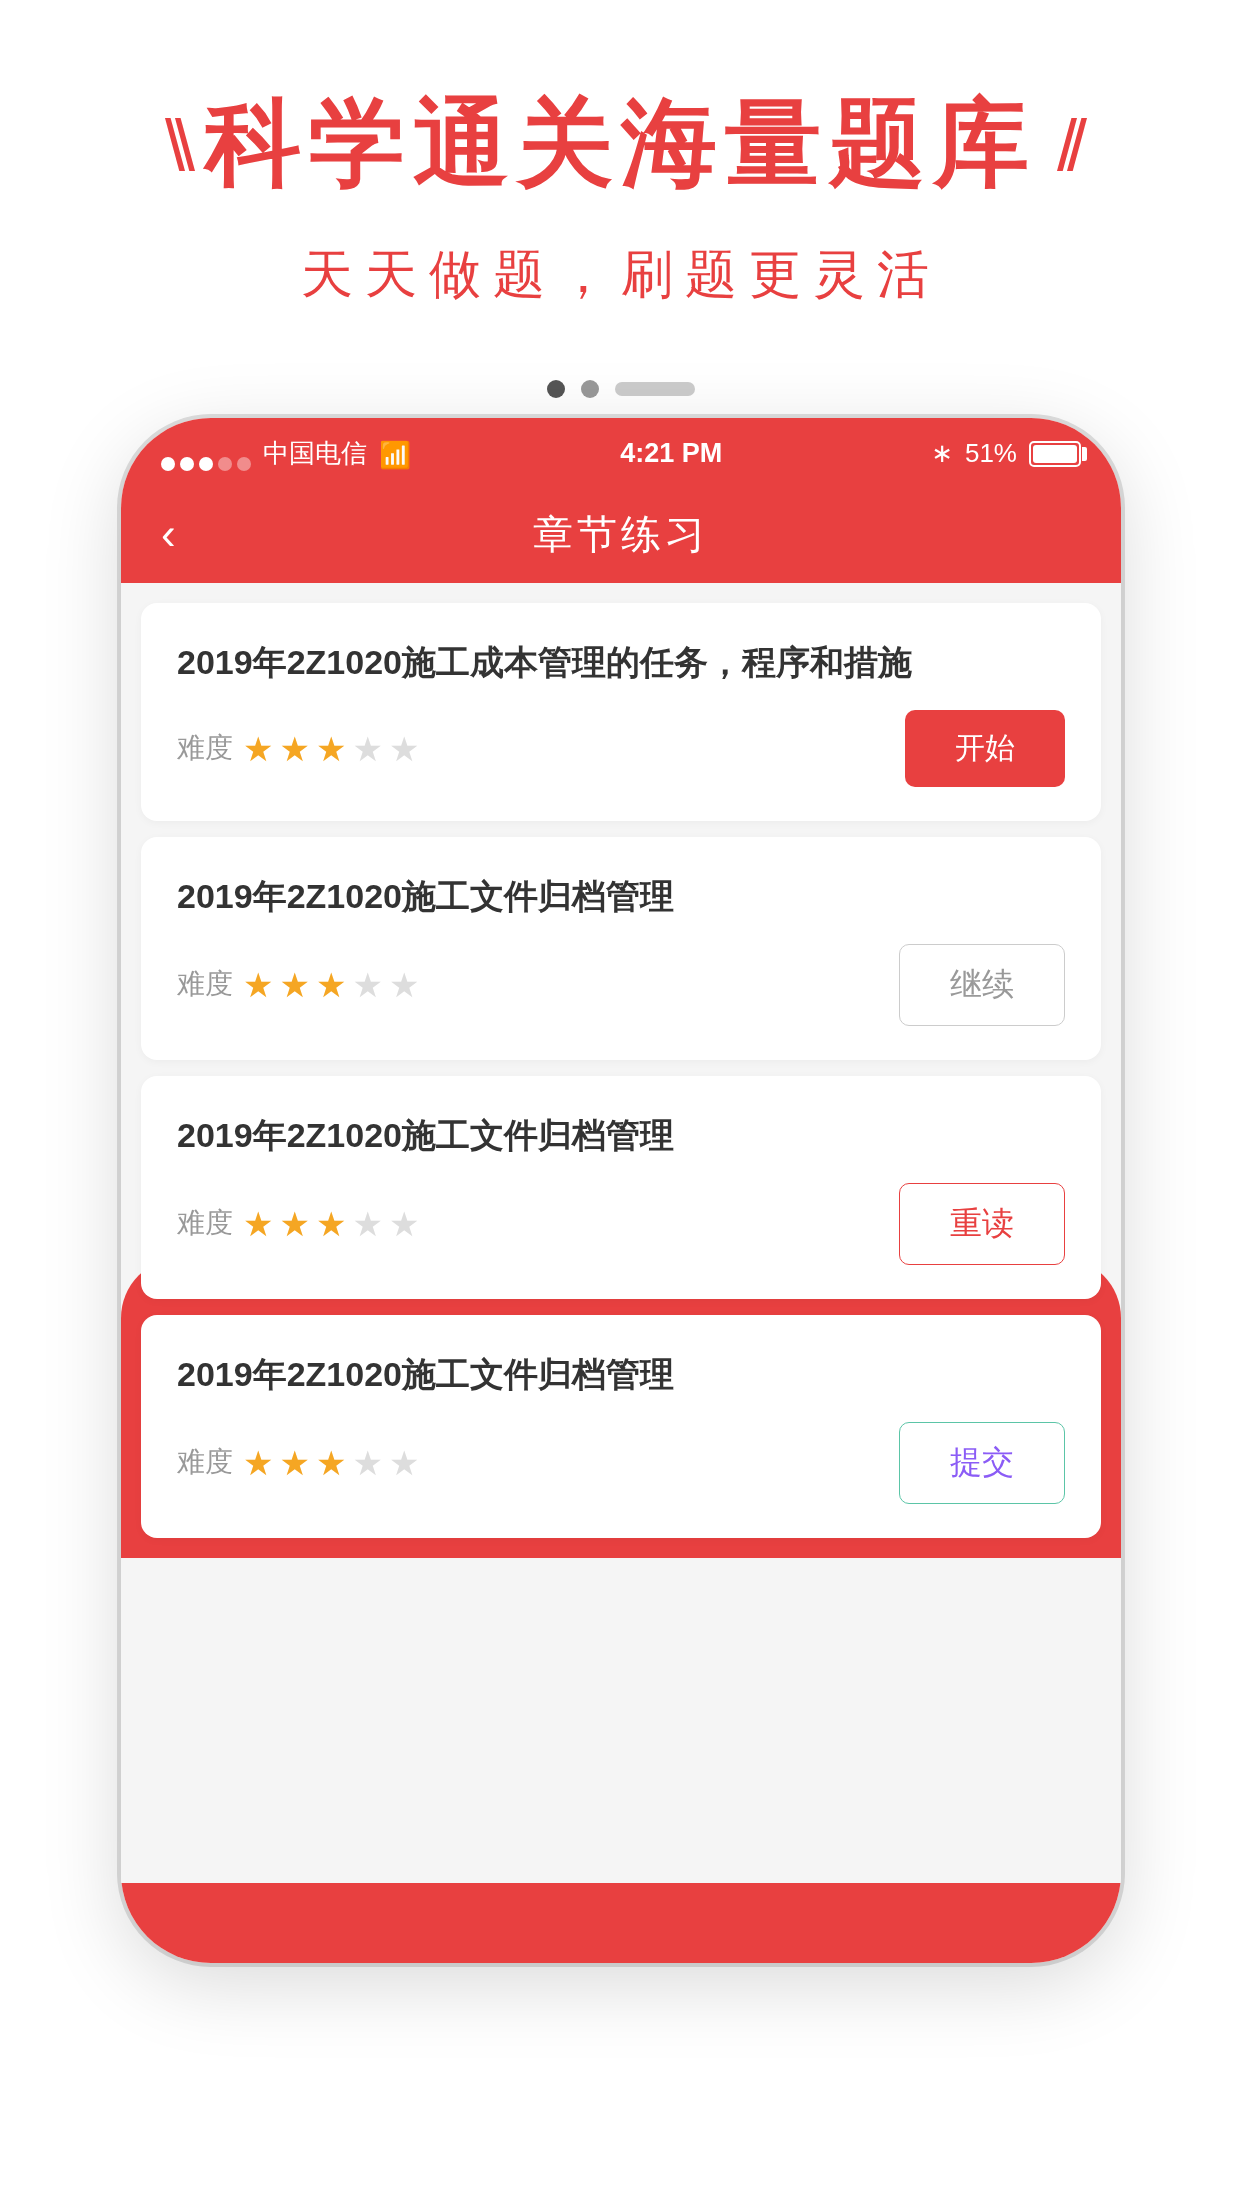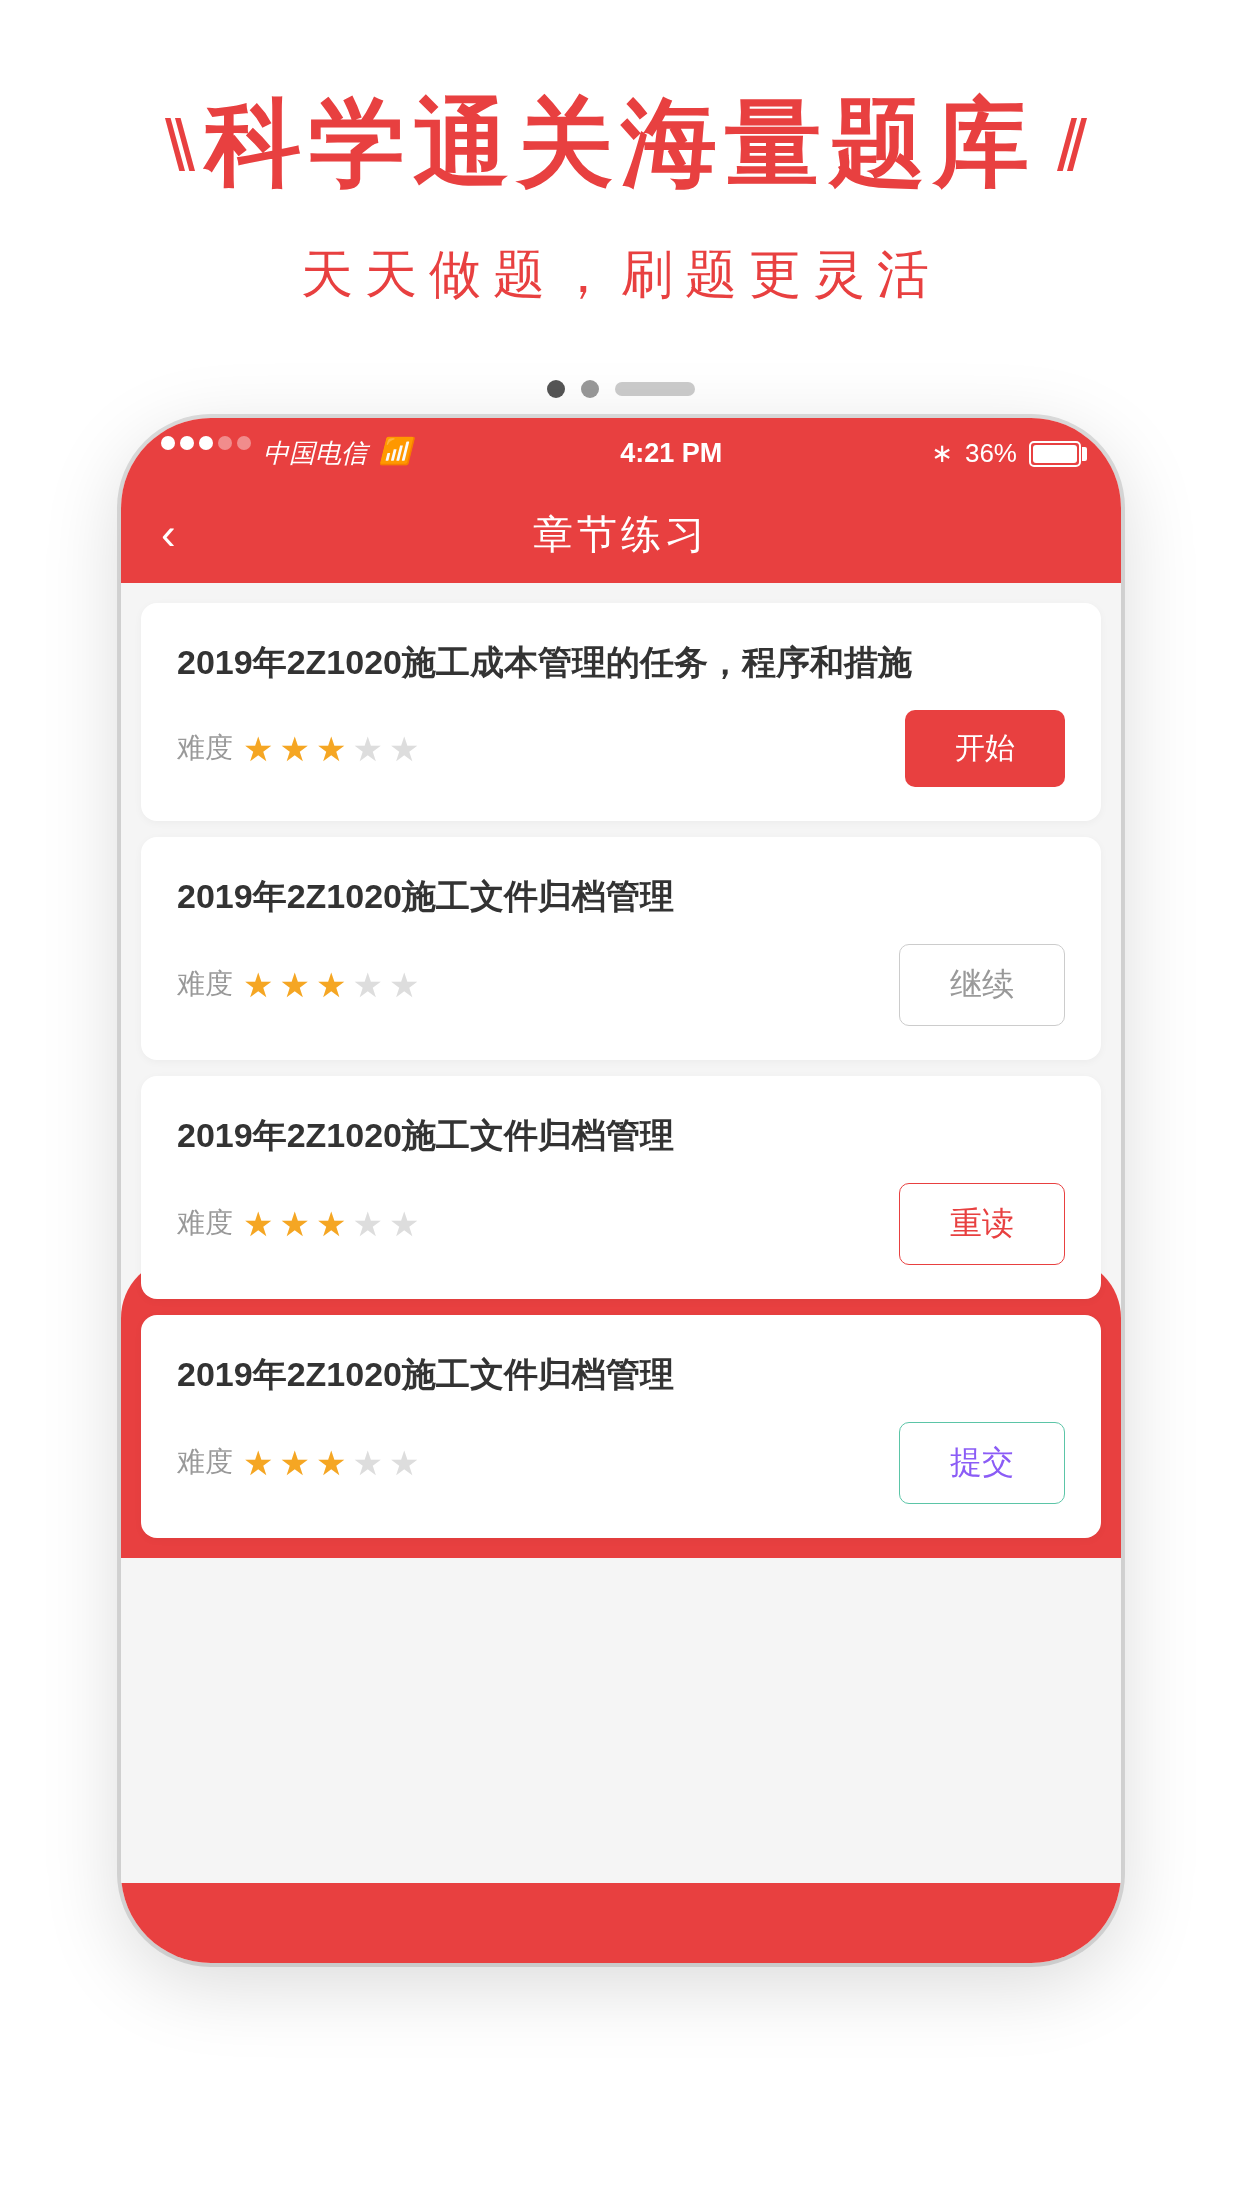--- a/index.html
+++ b/index.html
@@ -104,23 +104,22 @@
       padding: 18px 40px 14px;
       display: flex;
       align-items: center;
       justify-content: space-between;
       color: white;
       font-size: 26px;
     }
 
     .status-left {
       display: flex;
-      align-items: flex-start;
+      align-items: flex-end;
       gap: 12px;
-      font-style: italic;
     }
 
     .signal-dots {
       display: flex;
       gap: 5px;
     }
 
     .signal-dot {
       width: 14px;
       height: 14px;
@@ -344,21 +343,21 @@
           <div class="signal-dot"></div>
           <div class="signal-dot empty"></div>
           <div class="signal-dot empty"></div>
         </div>
         <span class="carrier-text">中国电信</span>
         <span class="wifi-icon">📶</span>
       </div>
       <div class="status-center">4:21 PM</div>
       <div class="status-right">
         <span>∗</span>
-        <span>36%</span>
+        <span>51%</span>
         <div class="battery-container">
           <div class="battery-box">
             <div class="battery-fill"></div>
           </div>
         </div>
       </div>
     </div>
 
     <div class="nav-bar">
       <span class="back-btn">‹</span>

